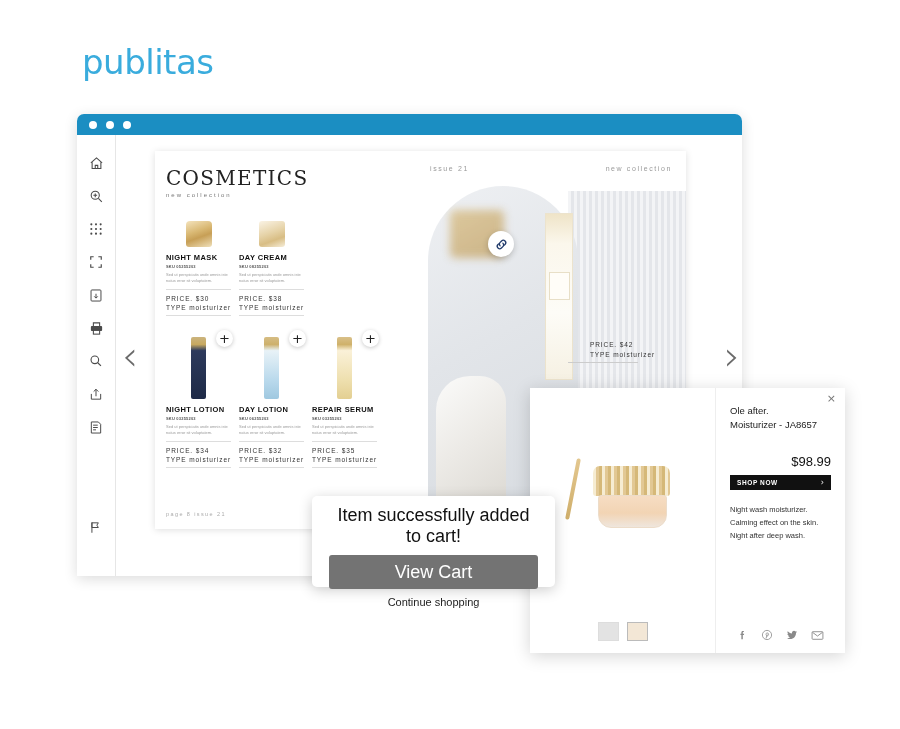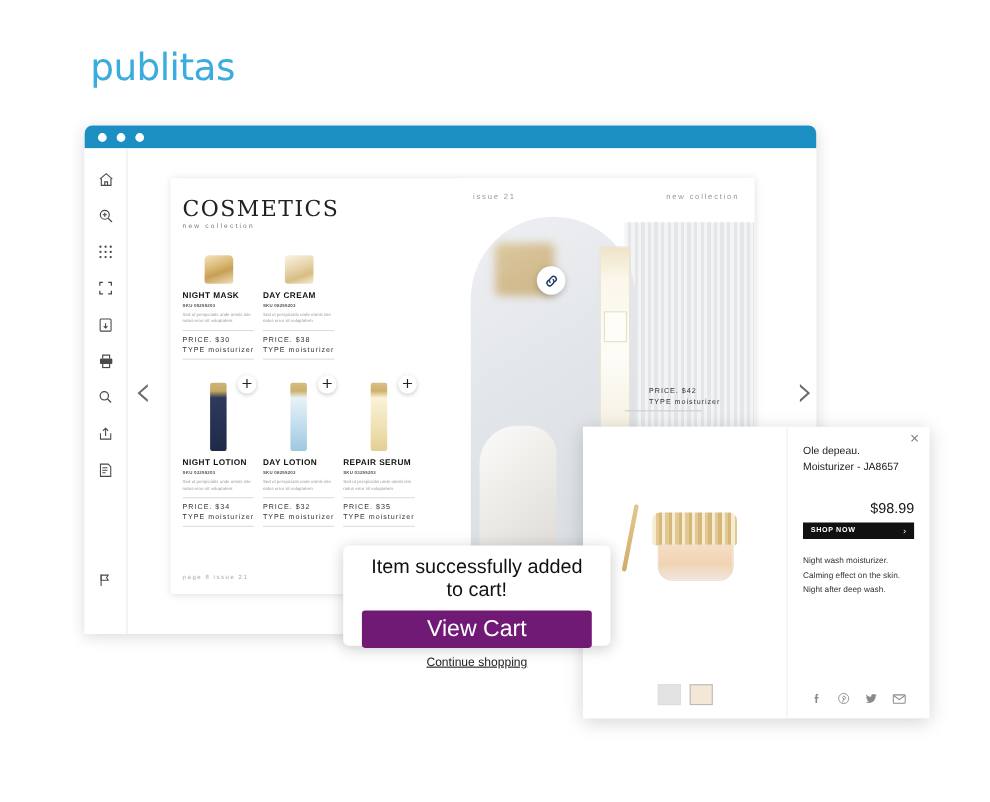--- a/index.html
+++ b/index.html
@@ -44,21 +44,21 @@
   #viewer{flex:1;position:relative;background:#ffffff;}
   .navarrow{
     position:absolute;top:50%;transform:translateY(-50%);
     font-size:40px;color:#6b6b6b;font-weight:200;cursor:pointer;
     font-family:"DejaVu Sans", sans-serif;line-height:1;
     user-select:none;
   }
   #nav-prev{left:6px;}
   #nav-next{right:2px;}
   #spread{
-    position:absolute;left:39px;top:27px;width:531px;height:378px;
+    position:absolute;left:39px;top:16px;width:531px;height:378px;
     background:#ffffff;box-shadow:0 1px 7px rgba(0,0,0,.13);
     display:flex;overflow:hidden;
   }
   
   #page-left{width:265px;padding:17px 14px 0 11px;box-sizing:border-box;position:relative;}
   #cat-title{
     font-family:"DejaVu Serif", serif;font-size:20px;letter-spacing:1.3px;
     color:#222;font-weight:400;line-height:1;
   }
   #cat-sub{font-size:6px;letter-spacing:2px;color:#777;margin-top:4px;}
@@ -132,26 +132,26 @@
   #rp-line{position:absolute;left:148px;top:211px;width:70px;border-top:1px solid #ccc;}
   
   #toast{
     position:absolute;left:312px;top:496px;width:243px;height:91px;
     background:#ffffff;border-radius:5px;
     box-shadow:0 3px 14px rgba(0,0,0,.2);
     padding:9px 17px 0;box-sizing:border-box;text-align:center;
   }
   #toast-msg{font-size:18px;color:#111;}
   #view-cart{
-    margin-top:8px;width:100%;height:34px;background:#701a75;color:#fff;
-    border:none;border-radius:3px;font-size:21px;cursor:pointer;
+    margin-top:8px;width:100%;height:34px;background:#737373;color:#fff;
+    border:none;border-radius:3px;font-size:18px;cursor:pointer;
     font-family:"Liberation Sans", sans-serif;
   }
   #continue{display:inline-block;margin-top:7px;font-size:11px;color:#222;
-    text-decoration:underline;cursor:pointer;}
+    cursor:pointer;}
   
   #detail{
     position:absolute;left:530px;top:388px;width:315px;height:265px;
     background:#ffffff;box-shadow:0 3px 16px rgba(0,0,0,.17);display:flex;
   }
   #detail-img{width:185px;position:relative;background:#fff;
     border-right:1px solid #eee;}
   #bigjar{
     position:absolute;left:63px;top:78px;width:77px;height:62px;
   }
@@ -403,21 +403,21 @@
       <div class="base"></div>
     </div>
     <div id="thumbs">
       <div class="thumb"></div>
       <div class="thumb sel"></div>
     </div>
   </div>
 
   <div id="detail-info">
     <div id="close-x">×</div>
-    <div class="dtitle">Ole depeau.</div>
+    <div class="dtitle">Ole after.</div>
     <div class="dtitle">Moisturizer - JA8657</div>
     <div id="dprice">$98.99</div>
 
     <div id="shopnow">
       <span class="lbl">SHOP NOW</span>
       <span class="chev">›</span>
     </div>
 
     <div id="ddesc-wrap">
       <div class="ddesc">Night wash moisturizer.</div>

